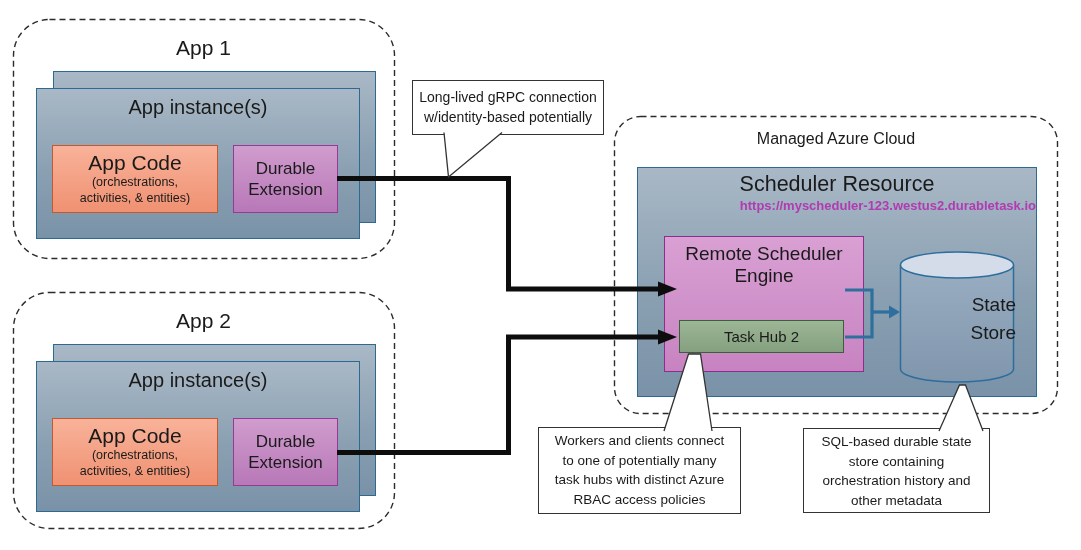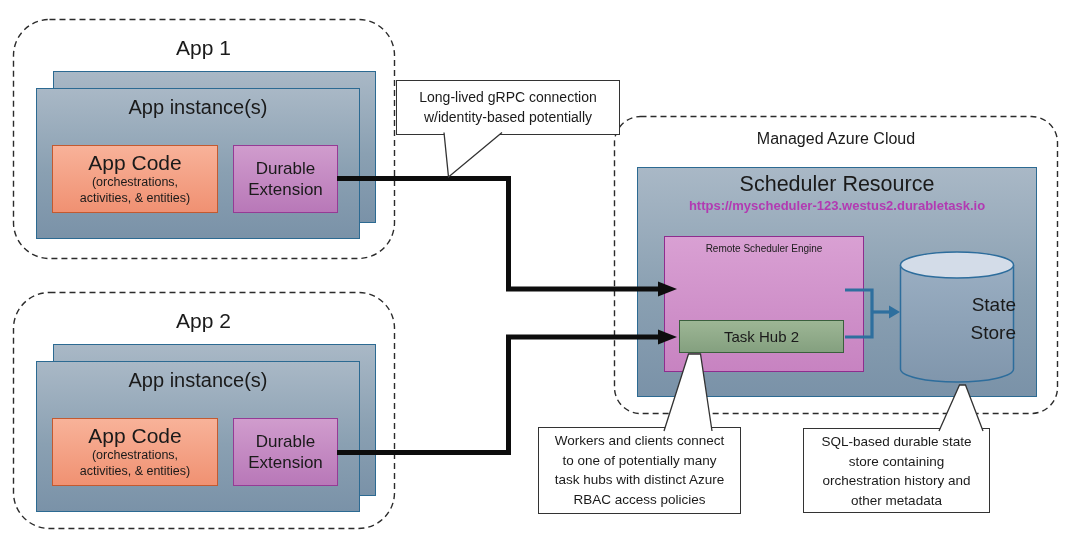--- a/index.html
+++ b/index.html
@@ -18,21 +18,21 @@
   .callout{background:#ffffff;border:1.4px solid #333;box-sizing:border-box;}
 
   .app-title{font-size:21px;text-align:center;}
   .inst-label{font-size:20px;text-align:center;}
   .appcode-title{font-size:21px;text-align:center;margin-top:5px;}
   .appcode-sub{font-size:12.5px;text-align:center;line-height:15.5px;}
   .durable-label{font-size:17px;text-align:center;line-height:21px;display:flex;align-items:center;justify-content:center;height:100%;}
   .cloud-title{font-size:16px;text-align:center;}
   .sched-title{font-size:21.5px;text-align:center;margin-top:4px;}
   .sched-url{font-size:13px;font-weight:bold;text-align:center;margin-top:1px;}
-  .engine-title{font-size:10px;text-align:center;margin-top:6px;}
+  .engine-title{font-size:19px;text-align:center;margin-top:6px;}
   .hub-label{font-size:15px;text-align:center;display:flex;align-items:center;justify-content:center;height:100%;}
   .state-label{font-size:19px;text-align:right;line-height:28px;}
   .callout-line{font-size:13.5px;text-align:center;line-height:19.5px;}
   .grpc-box{display:flex;flex-direction:column;align-items:center;justify-content:center;gap:1px;}
 </style>
 </head>
 <body>
 
 <div id="canvas">
 
@@ -69,21 +69,21 @@
     </div>
     <div class="abs purplebox" style="left:233px;top:145px;width:105px;height:68px;">
       <div class="durable-label" style="padding:0 10px;">Durable Extension</div>
     </div>
   </div>
 
   <div class="abs cloud-title" style="left:614px;top:130px;width:444px;">Managed Azure Cloud</div>
 
   <div class="abs bluebox" style="left:637px;top:167px;width:400px;height:230px;">
     <div class="sched-title">Scheduler Resource</div>
-    <div class="sched-url" style="color:#b23ab2;">https://myscheduler-123.westus2.durabletask.io</div>
+    <div class="sched-url" style="color:#b23ab2;text-align:right;">https://myscheduler-123.westus2.durabletask.io</div>
   </div>
 
   <div class="abs pinkbox" style="left:664px;top:236px;width:200px;height:136px;">
     <div class="engine-title">Remote Scheduler Engine</div>
   </div>
 
   <div class="abs greenbox" style="left:679px;top:320px;width:165px;height:33px;">
     <div class="hub-label">Task Hub 2</div>
   </div>
 
@@ -99,21 +99,21 @@
     <polygon points="889,305.5 900,312 889,318.5" fill="#2e6f9e"></polygon>
     <path d="M 900.5 265 L 900.5 369 A 56.5 13 0 0 0 1013.5 369 L 1013.5 265" fill="url(#cylGrad)" stroke="#2d6d9c" stroke-width="1.5"></path>
     <ellipse cx="957" cy="265" rx="56.5" ry="13" fill="#d3dce8" stroke="#2d6d9c" stroke-width="1.5"></ellipse>
   </svg>
 
   <div class="abs state-label" style="left:898px;top:291px;width:118px;">
     <div>State</div>
     <div>Store</div>
   </div>
 
-  <div class="abs callout grpc-box" style="left:396px;top:80px;width:224px;height:55px;">
+  <div class="abs callout grpc-box" style="left:412px;top:80px;width:192px;height:55px;">
     <div class="callout-line" style="font-size:14px;">Long-lived gRPC connection</div>
     <div class="callout-line" style="font-size:14px;">w/identity-based potentially</div>
   </div>
 
   <div class="abs callout" style="left:538px;top:427px;width:203px;height:87px;padding-top:3px;">
     <div class="callout-line">Workers and clients connect</div>
     <div class="callout-line">to one of potentially many</div>
     <div class="callout-line">task hubs with distinct Azure</div>
     <div class="callout-line">RBAC access policies</div>
   </div>

